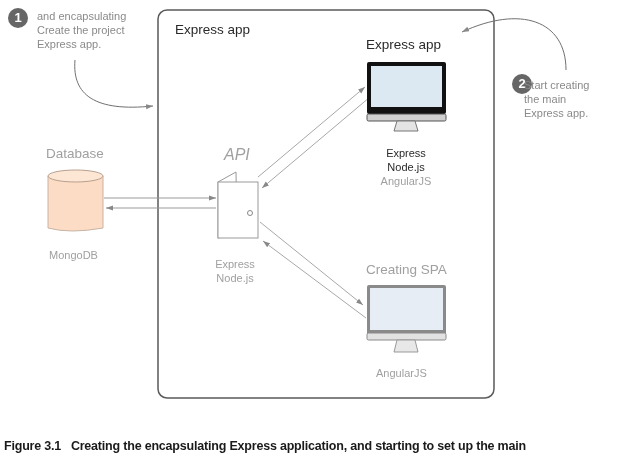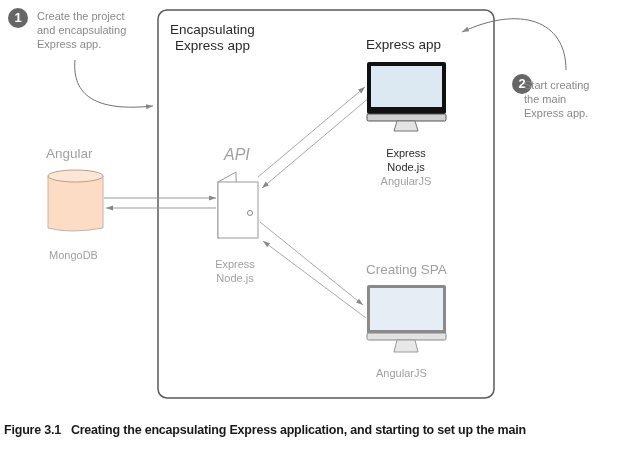--- a/index.html
+++ b/index.html
@@ -4,21 +4,21 @@
   <style>
     html, body { margin: 0; padding: 0; background: #ffffff; }
     body { width: 617px; height: 459px; position: relative; overflow: hidden;
            font-family: "Liberation Sans", sans-serif; }
     .abs { position: absolute; }
     svg.diagram { position: absolute; left: 0; top: 0; }
     .note { font-size: 11px; color: #8a8a8a; line-height: 14px; }
     .lbl-dark { color: #2a2a2a; }
     .lbl-gray { color: #a0a0a0; }
     .caption { font-family: "Liberation Sans", sans-serif; font-weight: bold;
-               font-size: 12.5px; color: #1a1a1a; line-height: 15px; letter-spacing: -0.2px; }
+               font-size: 12.5px; color: #1a1a1a; line-height: 15px; letter-spacing: -0.2px; margin-top: 16px; }
     .step-num { width: 20px; height: 20px; border-radius: 50%; background: #666666;
                 color: #ffffff; font-weight: bold; font-size: 13px; text-align: center; line-height: 20px; }
   </style>
 </head>
 <body>
 
 <svg class="diagram" width="617" height="459" viewBox="0 0 617 459">
   <defs>
     <marker id="arr" markerWidth="8" markerHeight="8" refX="7" refY="4" orient="auto" markerUnits="userSpaceOnUse">
       <path d="M0,1.5 L7,4 L0,6.5 Z" fill="#888888"></path>
@@ -61,45 +61,44 @@
   <g>
     <rect x="367" y="285" width="79" height="50" rx="2" fill="#8a8a8a"></rect>
     <rect x="370" y="288" width="73" height="42" fill="#e6edf5"></rect>
     <rect x="367" y="333" width="79" height="7" rx="1.5" fill="#e2e2e2" stroke="#8a8a8a" stroke-width="1"></rect>
     <polygon points="397,340 415,340 418,352 394,352" fill="#e8e8e8" stroke="#999" stroke-width="1"></polygon>
   </g>
 </svg>
 
 <div class="abs step-num" style="left:8px; top:8px;">1</div>
 <div class="abs note" style="left:37px; top:9px;">
+  <div>and encapsulating</div>
   <div>Create the project</div>
-  <div>and encapsulating</div>
   <div>Express app.</div>
 </div>
 
 <div class="abs step-num" style="left:512px; top:74px;">2</div>
 <div class="abs note" style="left:524px; top:78px;">
   <div>Start creating</div>
   <div>the main</div>
   <div>Express app.</div>
 </div>
 
 <div class="abs lbl-dark" style="left:170px; top:22px; font-size:13.5px; line-height:16px;">
-  <div>Encapsulating</div>
   <div style="padding-left:5px;">Express app</div>
 </div>
 
 <div class="abs lbl-dark" style="left:366px; top:37px; font-size:13.5px;">Express app</div>
 <div class="abs" style="left:356px; top:146px; width:100px; text-align:center; font-size:11px; line-height:14px;">
   <div class="lbl-dark">Express</div>
   <div class="lbl-dark">Node.js</div>
   <div class="lbl-gray">AngularJS</div>
 </div>
 
-<div class="abs lbl-gray" style="left:46px; top:146px; font-size:13.5px;">Angular</div>
+<div class="abs lbl-gray" style="left:46px; top:146px; font-size:13.5px;">Database</div>
 <div class="abs lbl-gray" style="left:49px; top:249px; font-size:11px;">MongoDB</div>
 
 <div class="abs lbl-gray" style="left:224px; top:146px; font-size:16px;font-style:italic;">API</div>
 <div class="abs lbl-gray" style="left:205px; top:257px; width:60px; text-align:center; font-size:11px; line-height:14px;">
   <div>Express</div>
   <div>Node.js</div>
 </div>
 
 <div class="abs lbl-gray" style="left:366px; top:262px; font-size:13.5px;">Creating SPA</div>
 <div class="abs lbl-gray" style="left:376px; top:367px; font-size:11px;">AngularJS</div>

